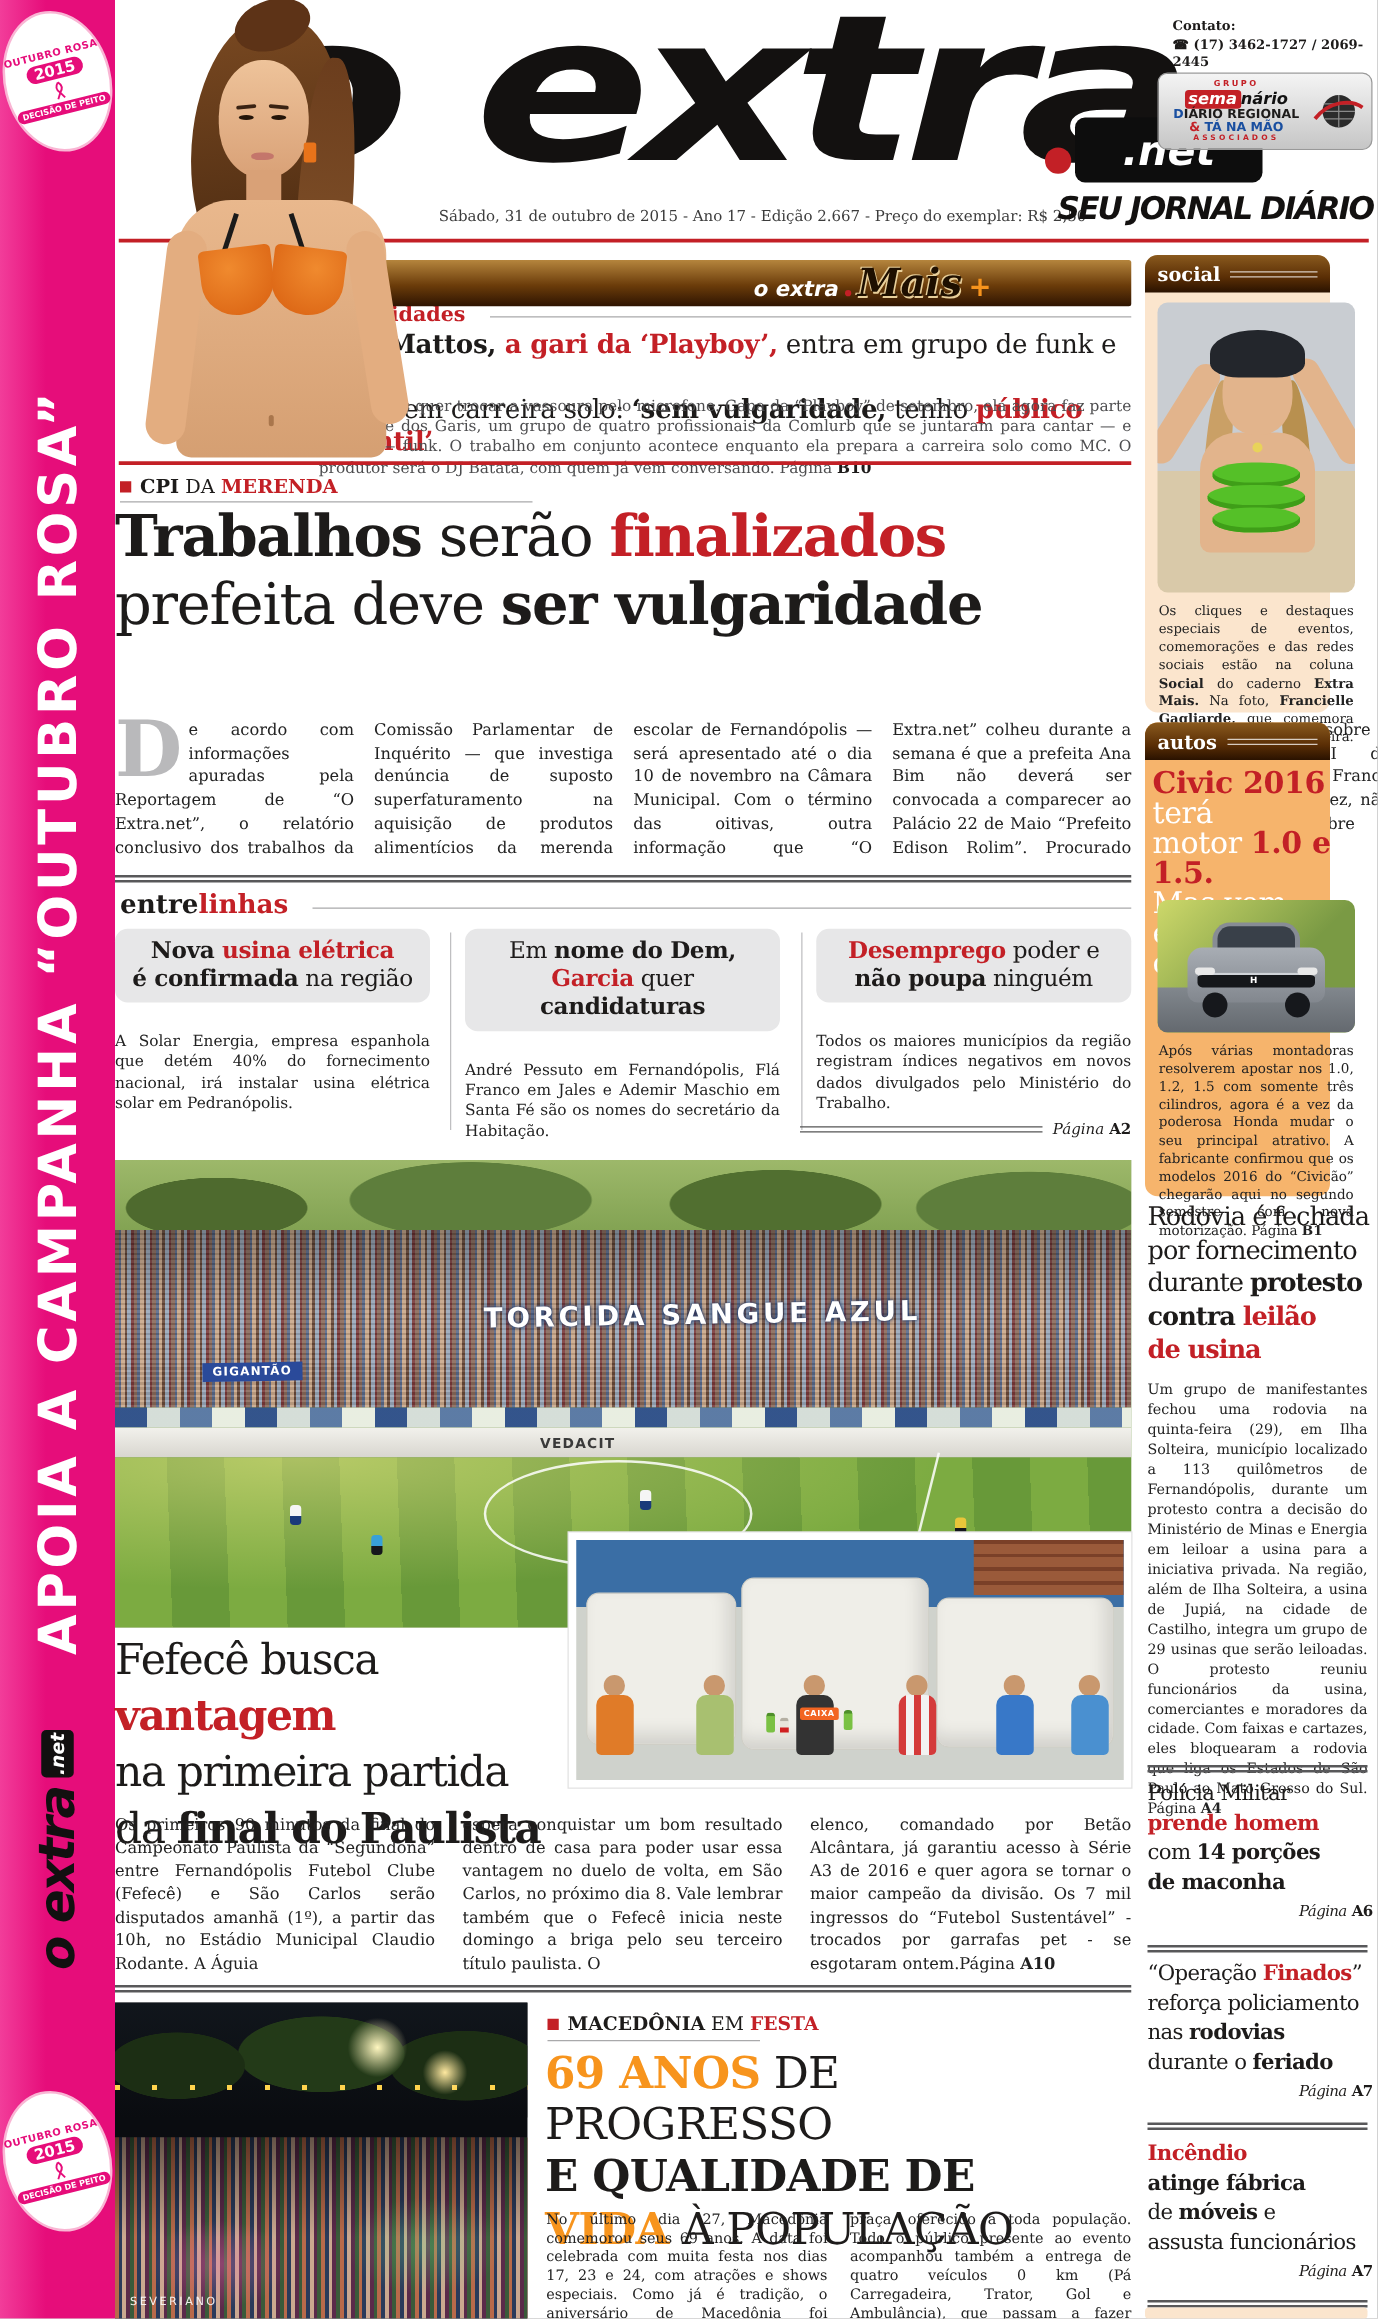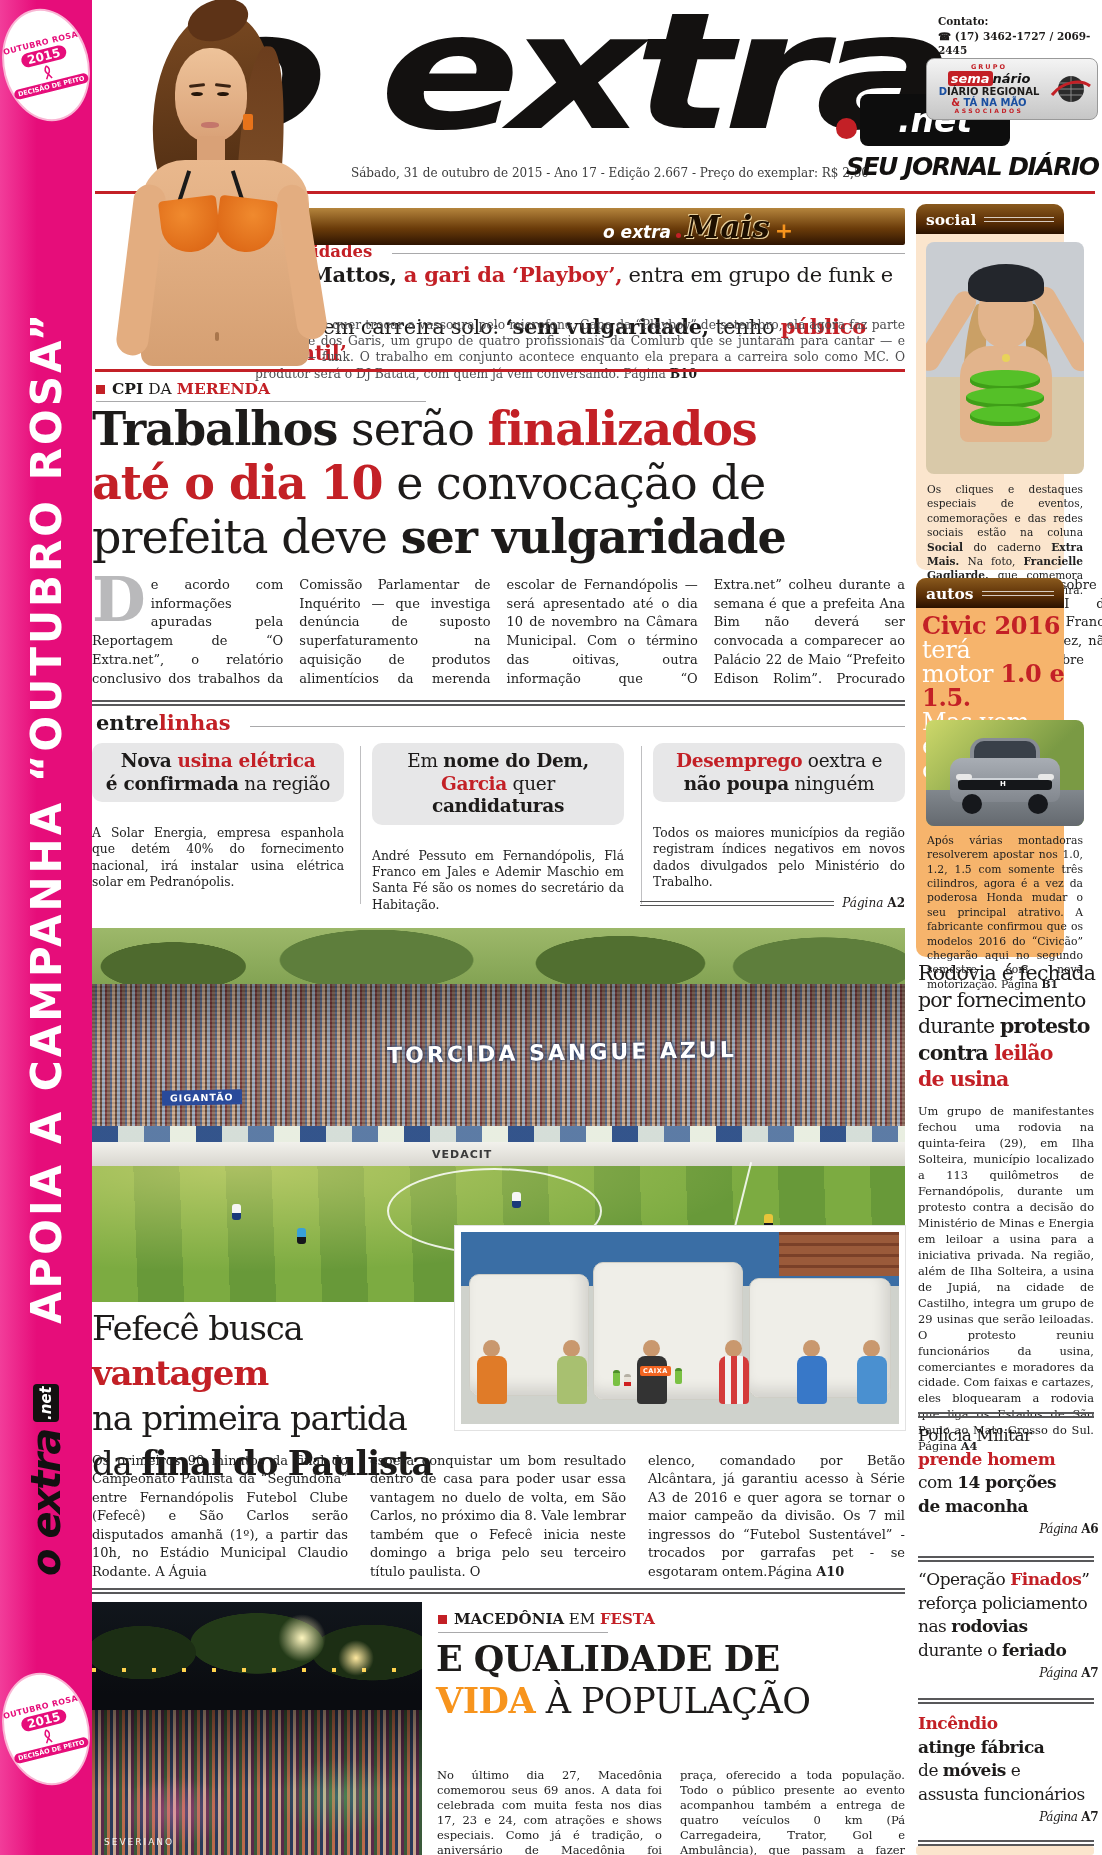--- a/index.html
+++ b/index.html
@@ -336,21 +336,20 @@
     </div>
     <div class="abs jus" id="celeb-body"><span>Rita Mattos quer trocar a vassoura pelo microfone. Capa da “Playboy” de setembro, ela agora faz parte do Bonde dos Garis, um grupo de quatro profissionais da Comlurb que se juntaram para cantar — e dançar — funk. O trabalho em conjunto acontece enquanto ela prepara a carreira solo como MC. O produtor será o DJ Batata, com quem já vem conversando. Página </span><span class="b" style="color:#1d1b1a">B10</span></div>
     <div class="abs" id="rule2"></div>
   </section>
 
   <section>
     <div class="abs" id="cpi-kicker"><span class="sq"></span><span class="b">CPI</span><span class="n"> DA </span><span class="b red">MERENDA</span></div>
     <div class="abs thin" id="cpi-kickline"></div>
     <h1 class="abs" id="cpi-h" style="margin:0;font-weight:normal">
       <div><span class="b">Trabalhos</span><span class="n"> serão </span><span class="b red">finalizados</span></div>
-      <div><span class="b red">até o dia 10</span><span class="n"> e convocação de</span></div>
       <div><span class="n">prefeita deve </span><span class="b">ser vulgaridade</span></div>
     </h1>
     <div class="abs jus" id="cpi-body"><span class="dropcap">D</span><span>e acordo com informações apuradas pela Reportagem de “O Extra.net”, o relatório conclusivo dos trabalhos da Comissão Parlamentar de Inquérito — que investiga denúncia de suposto superfaturamento na aquisição de produtos alimentícios da merenda escolar de Fernandópolis — será apresentado até o dia 10 de novembro na Câmara Municipal. Com o término das oitivas, outra informação que “O Extra.net” colheu durante a semana é que a prefeita Ana Bim não deverá ser convocada a comparecer ao Palácio 22 de Maio “Prefeito Edison Rolim”. Procurado para se manifestar sobre o trâmite da “CPI da Merenda”, Ricardo Franco preferiu, mais uma vez, não se manifestar sobre o assunto. Página </span><span class="b">A4</span></div>
     <div class="abs drule" id="drule1"></div>
   </section>
 
   <section>
     <div class="abs" id="entre-label"><span>entre</span><span class="red">linhas</span></div>
     <div class="abs thin" id="entre-line"></div>
 
@@ -363,21 +362,21 @@
     </div>
     <div class="ecol" id="ecol2">
       <div class="ebox">
         <div><span class="n">Em </span><span class="b">nome do Dem,</span></div>
         <div><span class="b red">Garcia</span><span class="n"> quer </span><span class="b">candidaturas</span></div>
       </div>
       <div class="ebody jus">André Pessuto em Fernandópolis, Flá Franco em Jales e Ademir Maschio em Santa Fé são os nomes do secretário da Habitação.</div>
     </div>
     <div class="ecol" id="ecol3">
       <div class="ebox">
-        <div><span class="b red">Desemprego</span><span class="n"> oextra e</span></div>
+        <div><span class="b red">Desemprego</span><span class="n"> poder e</span></div>
         <div><span class="b">não poupa</span><span class="n"> ninguém</span></div>
       </div>
       <div class="ebody jus">Todos os maiores municípios da região registram índices negativos em novos dados divulgados pelo Ministério do Trabalho.</div>
     </div>
     <div class="vdiv" id="vdiv1"></div>
     <div class="vdiv" id="vdiv2"></div>
     <div class="abs pageline" id="pagA2">
         <span class="lead"></span>
         <span class="pgl">Página</span>
         <span class="b">A2</span>
@@ -461,20 +460,21 @@
     <div class="cn-glow1"></div>
     <div class="cn-glow2"></div>
     <div class="cn-crowd"></div>
     <div class="cn-label">SEVERIANO</div>
   </figure>
 
   <section>
     <div class="abs" id="mac-kicker"><span class="sq"></span><span class="b">MACEDÔNIA</span><span class="n"> EM </span><span class="b red">FESTA</span></div>
     <div class="abs thin" id="mac-kickline"></div>
     <h2 class="abs" id="mac-h" style="margin:0;font-weight:normal">
+      <div><span class="b org">69 ANOS</span><span class="n"> DE PROGRESSO</span></div>
       <div><span class="b">E QUALIDADE DE</span></div>
       <div><span class="b org">VIDA</span><span class="n"> À POPULAÇÃO</span></div>
     </h2>
     <div class="maccol jus" id="maccol1">No último dia 27, Macedônia comemorou seus 69 anos. A data foi celebrada com muita festa nos dias 17, 23 e 24, com atrações e shows especiais. Como já é tradição, o aniversário de Macedônia foi comemorado mais uma vez com o churrasco na</div>
     <div class="maccol jus" id="maccol2"><span>praça, oferecido a toda população. Todo o público presente ao evento acompanhou também a entrega de quatro veículos 0 km (Pá Carregadeira, Trator, Gol e Ambulância), que passam a fazer parte da Frota Municipal. Página </span></div>
   </section>
 
   <aside class="card" id="social-card">
     <div class="cardhead">
         <span>social</span>

